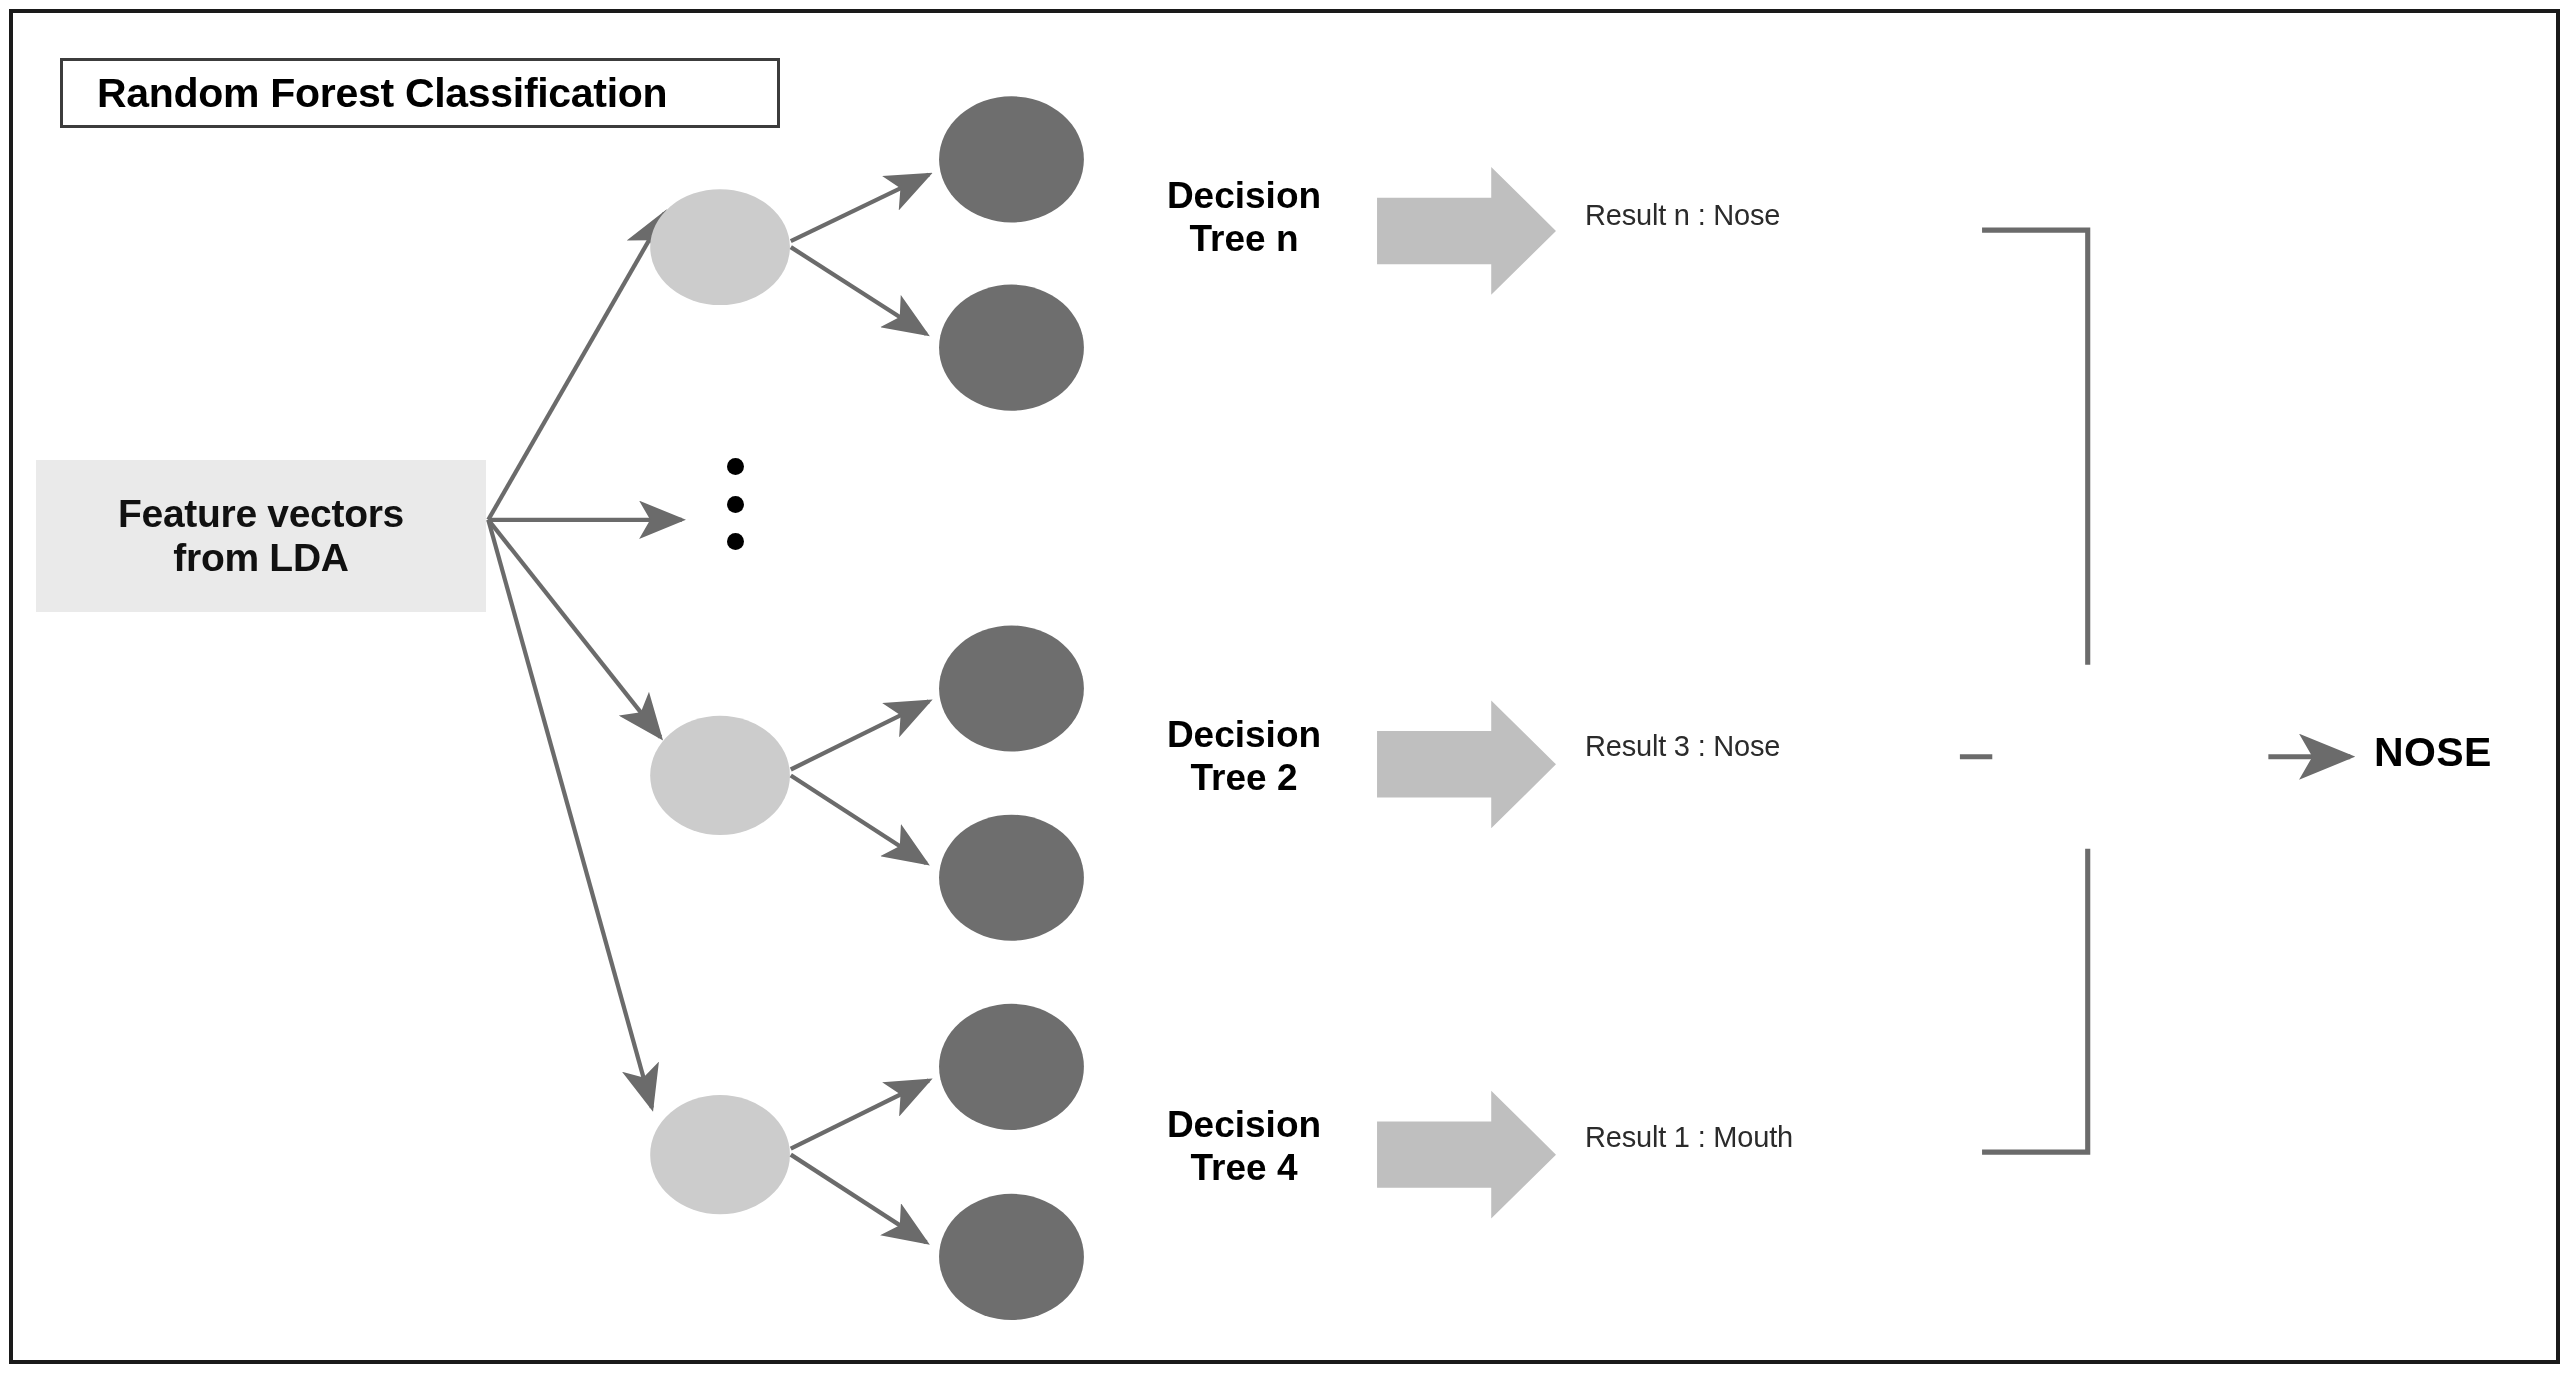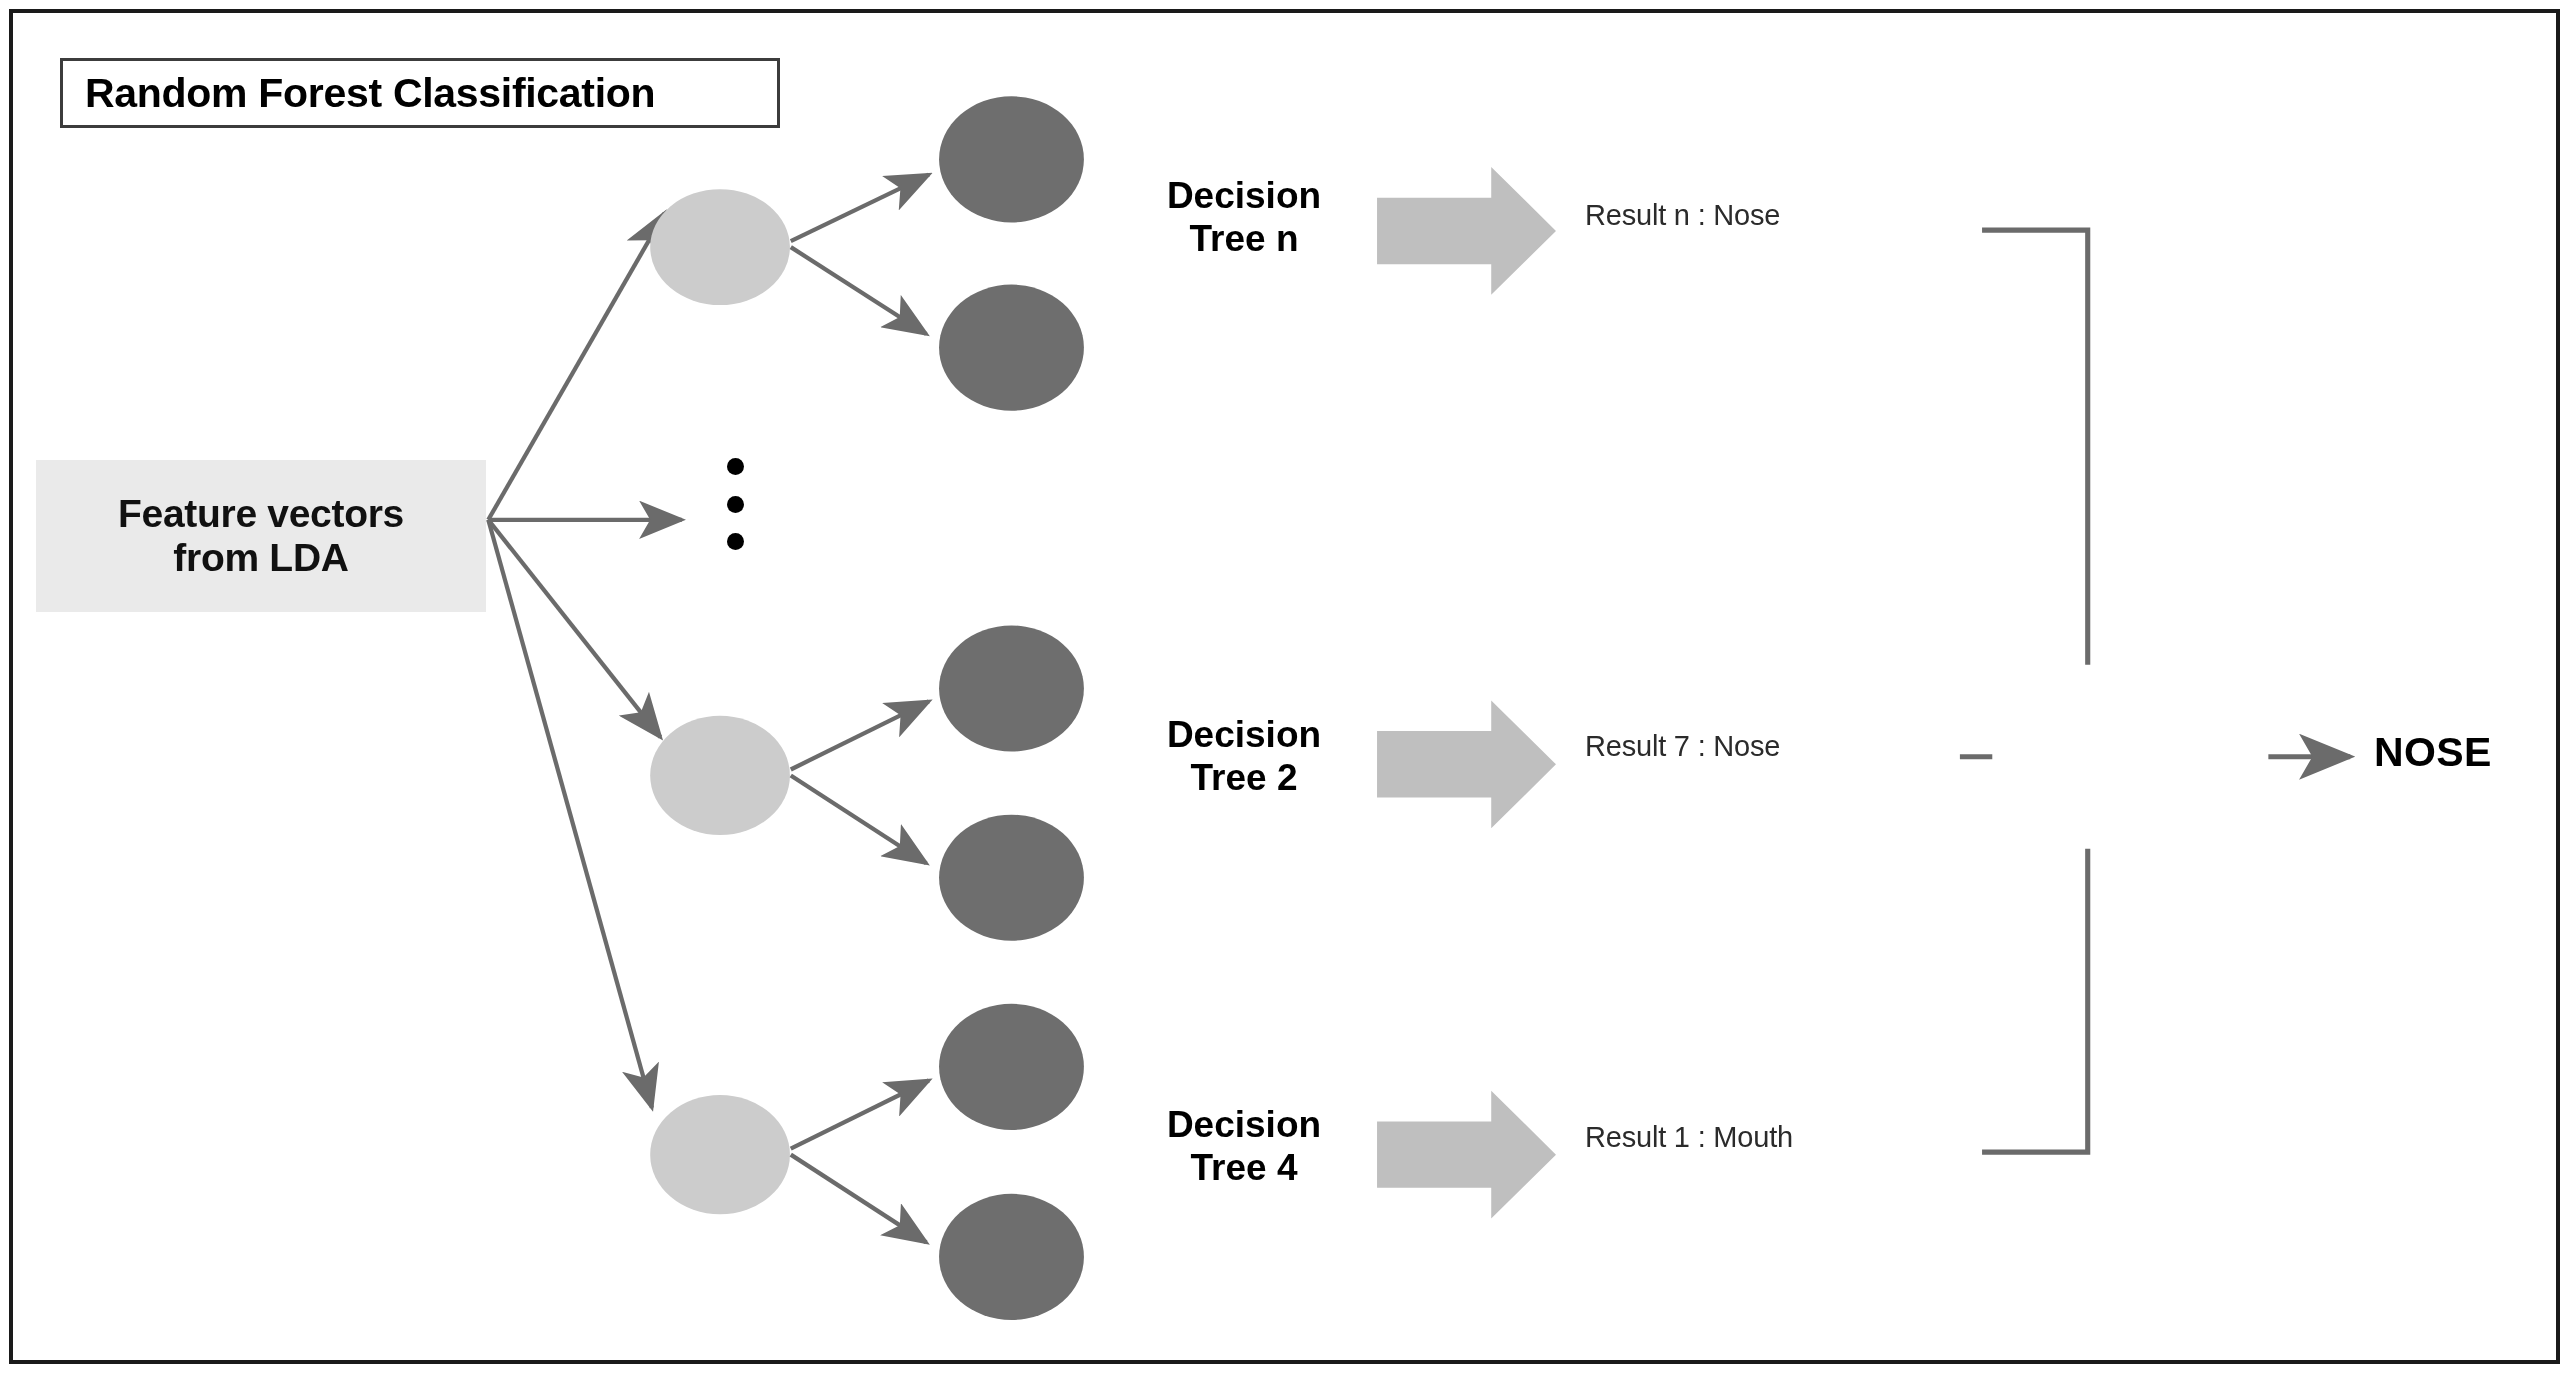--- a/index.html
+++ b/index.html
@@ -35,21 +35,21 @@
     position: absolute;
     left: 60px;
     top: 58px;
     width: 720px;
     height: 70px;
     border: 3.4px solid #3c3c3c;
     box-sizing: border-box;
     background: #ffffff;
     display: flex;
     align-items: center;
-    padding-left: 22px;
+    padding-left: 34px;
   }
   #title-text {
     font-size: 41px;
     font-weight: bold;
     color: #000000;
     letter-spacing: -0.3px;
   }
   
   #feature-box {
     position: absolute;
@@ -218,20 +218,20 @@
   <div class="tree-label" id="tree-label-2">
     <div>Decision</div>
     <div>Tree 2</div>
   </div>
   <div class="tree-label" id="tree-label-1">
     <div>Decision</div>
     <div>Tree 4</div>
   </div>
 
   <div class="result-label" id="result-n">Result n : Nose</div>
-  <div class="result-label" id="result-2">Result 7 : Nose</div>
+  <div class="result-label" id="result-2">Result 3 : Nose</div>
   <div class="result-label" id="result-1">Result 1 : Mouth</div>
 
 
   <div id="final-output">NOSE</div>
 
 </div>
 
 
 </body></html>

